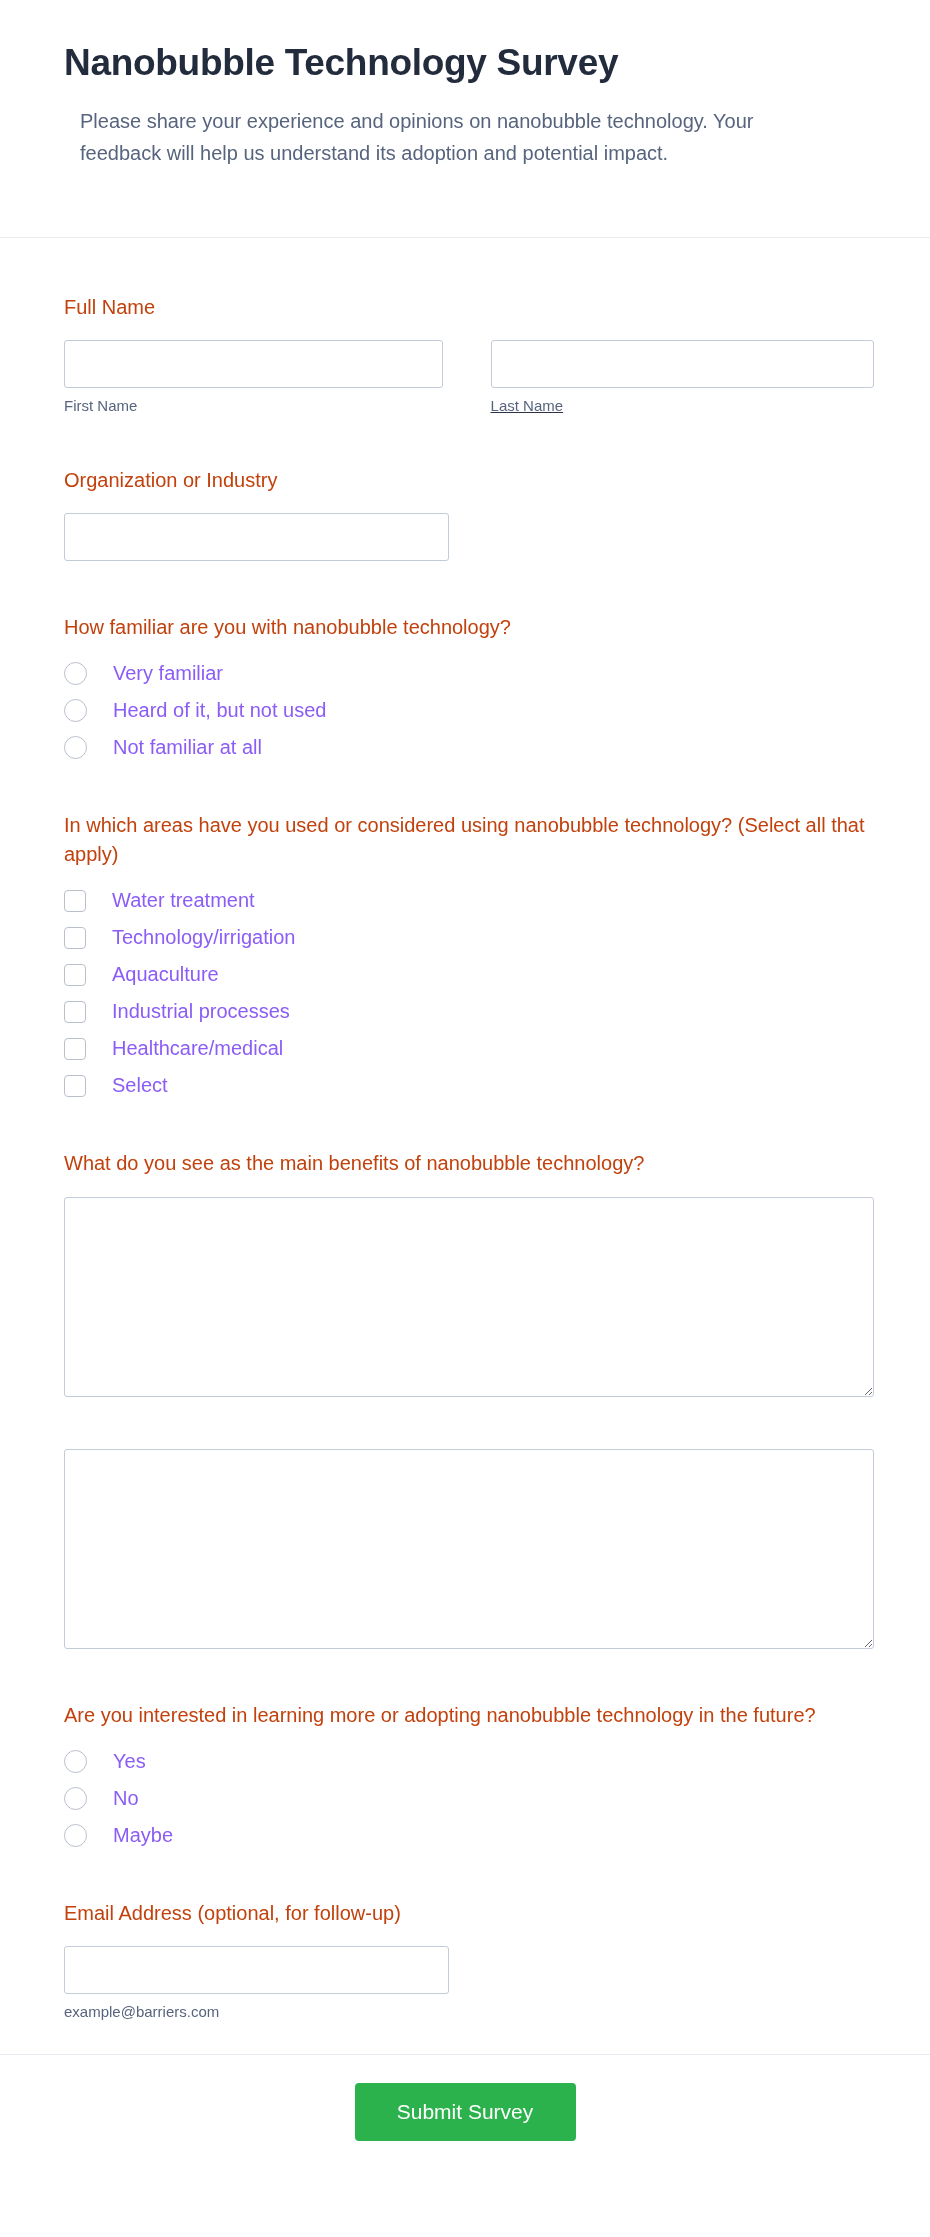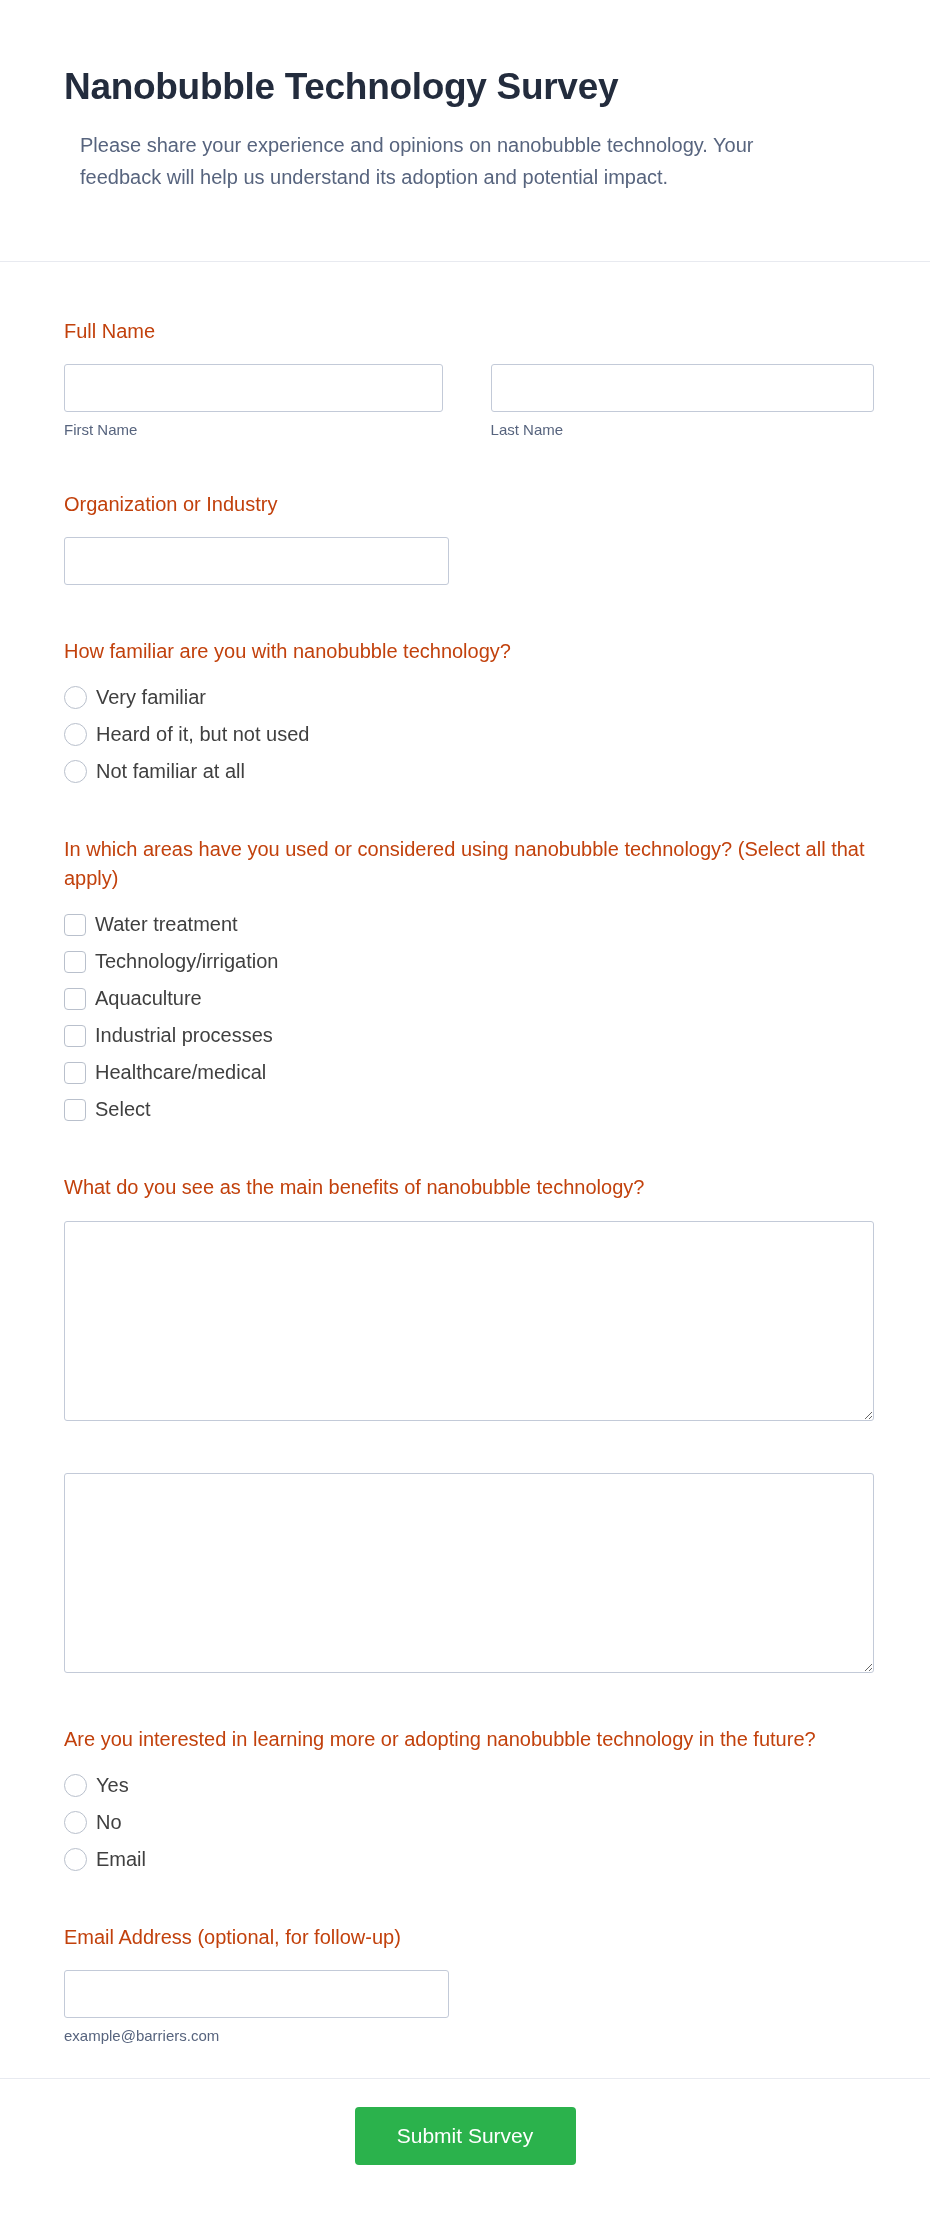--- a/index.html
+++ b/index.html
@@ -6,21 +6,21 @@
   html, body { margin: 0; padding: 0; }
   body {
     width: 930px;
     min-height: 2237px;
     background: #ffffff;
     font-family: "Liberation Sans", sans-serif;
     color: #2c3345;
   }
 
   
-  .form-header { padding: 66px 70px 52px 64px; }
+  .form-header { padding: 42px 70px 52px 64px; }
   .form-title {
     margin: 0 0 22px 0;
     font-size: 37px;
     font-weight: 700;
     letter-spacing: -0.3px;
     color: #232c3d;
   }
   .form-subtitle {
     margin: 16px;
     max-width: 722px;
@@ -42,21 +42,21 @@
 
   .q-label {
     font-size: 20px;
     font-weight: 500;
     line-height: 1.45;
     color: #c2410c;
   }
 
   .inputs-row { display: flex; gap: 48px; margin-top: 18px; }
   .name-col-first { width: 385px; }
-  .name-col-last  { width: 390px; }
+  .name-col-last  { width: 390px; text-decoration: underline; }
 
   .text-input {
     display: block;
     width: 100%;
     height: 48px;
     padding: 0 12px;
     border: 1px solid #c3cad8;
     border-radius: 3px;
     background: #ffffff;
     font-family: inherit;
@@ -91,23 +91,23 @@
   }
   .checkbox {
     flex: 0 0 auto;
     width: 22px;
     height: 22px;
     border: 1px solid #b9c0cc;
     border-radius: 4px;
     background: #ffffff;
   }
   .option-label {
-    margin-left: 9px;
-    font-size: 20px;
-    color: #404040;
+    margin-left: 26px;
+    font-size: 20px;
+    color: #8b5cf6;
   }
 
   
   .long-answer {
     display: block;
     width: 100%;
     height: 200px;
     margin-top: 19px;
     padding: 10px 12px;
     border: 1px solid #c3cad8;
@@ -233,21 +233,21 @@
         <label class="option">
           <span class="radio"></span>
           <span class="option-label">Yes</span>
         </label>
         <label class="option">
           <span class="radio"></span>
           <span class="option-label">No</span>
         </label>
         <label class="option">
           <span class="radio"></span>
-          <span class="option-label">Email</span>
+          <span class="option-label">Maybe</span>
         </label>
       </div>
     </section>
 
     <section class="field">
       <div class="q-label">Email Address (optional, for follow-up)</div>
       <input type="text" class="text-input single" value="" style="">
       <div class="sublabel">example@barriers.com</div>
     </section>
 

